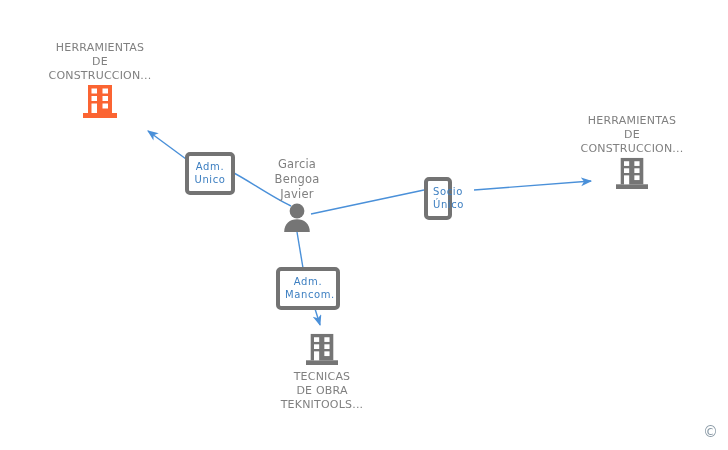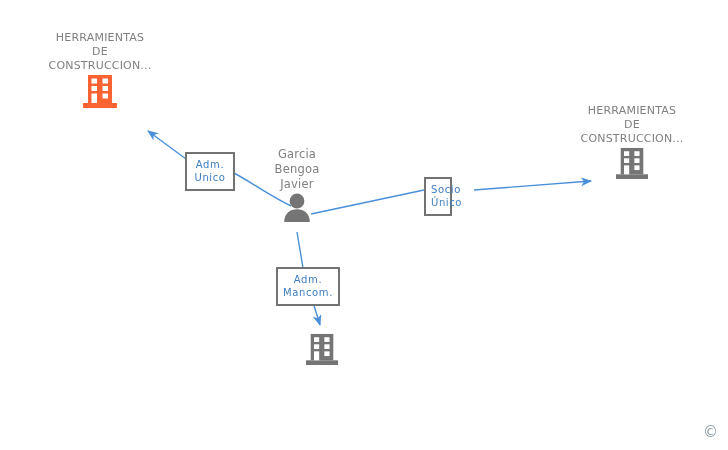--- a/index.html
+++ b/index.html
@@ -32,38 +32,39 @@
     width: 160px;
     margin-left: -80px;
     text-align: center;
   }
   .node-label {
     color: #808080;
     font-size: 11px;
     line-height: 14px;
     letter-spacing: 0.2px;
     white-space: pre-line;
+    margin-top: 10px;
   }
   .node-label.person {
     color: #808080;
     font-size: 11.5px;
     line-height: 15px;
   }
   .icon-wrap {
     display: block;
     line-height: 0;
   }
   .icon-wrap svg { display: inline-block; }
 
   
   .rel-box {
     position: absolute;
     box-sizing: border-box;
-    border: 2px solid #737373;
-    border-radius: 0;
+    border: 4px solid #737373;
+    border-radius: 5px;
     background: #ffffff;
     color: #3d7fc1;
     font-size: 10px;
     line-height: 13px;
     letter-spacing: 0.6px;
     text-align: center;
     padding: 4px 5px 5px 5px;
     white-space: pre-line;
   }
 
@@ -174,20 +175,23 @@
         <rect x="5" y="2" width="24" height="28" fill="#757575"></rect>
         <rect x="0" y="30" width="34" height="5" fill="#757575"></rect>
         <rect x="8.5" y="5.5" width="5.5" height="5" fill="#ffffff"></rect>
         <rect x="19.5" y="5.5" width="5.5" height="5" fill="#ffffff"></rect>
         <rect x="8.5" y="13" width="5.5" height="5" fill="#ffffff"></rect>
         <rect x="19.5" y="13" width="5.5" height="5" fill="#ffffff"></rect>
         <rect x="8.5" y="20.5" width="5.5" height="9.5" fill="#ffffff"></rect>
         <rect x="19.5" y="20.5" width="5.5" height="5" fill="#ffffff"></rect>
       </svg>
     </span>
+    <div class="node-label" style="margin-top:4px;">TECNICAS
+DE OBRA
+TEKNITOOLS...</div>
   </div>
 
   <div class="rel-box" style="left:185px; top:152px; width:50px;">Adm.
 Unico</div>
 
   <div class="rel-box" style="left:424px; top:177px; width:28px;">Socio
 Único</div>
 
   <div class="rel-box" style="left:276px; top:267px; width:64px;">Adm.
 Mancom.</div>

